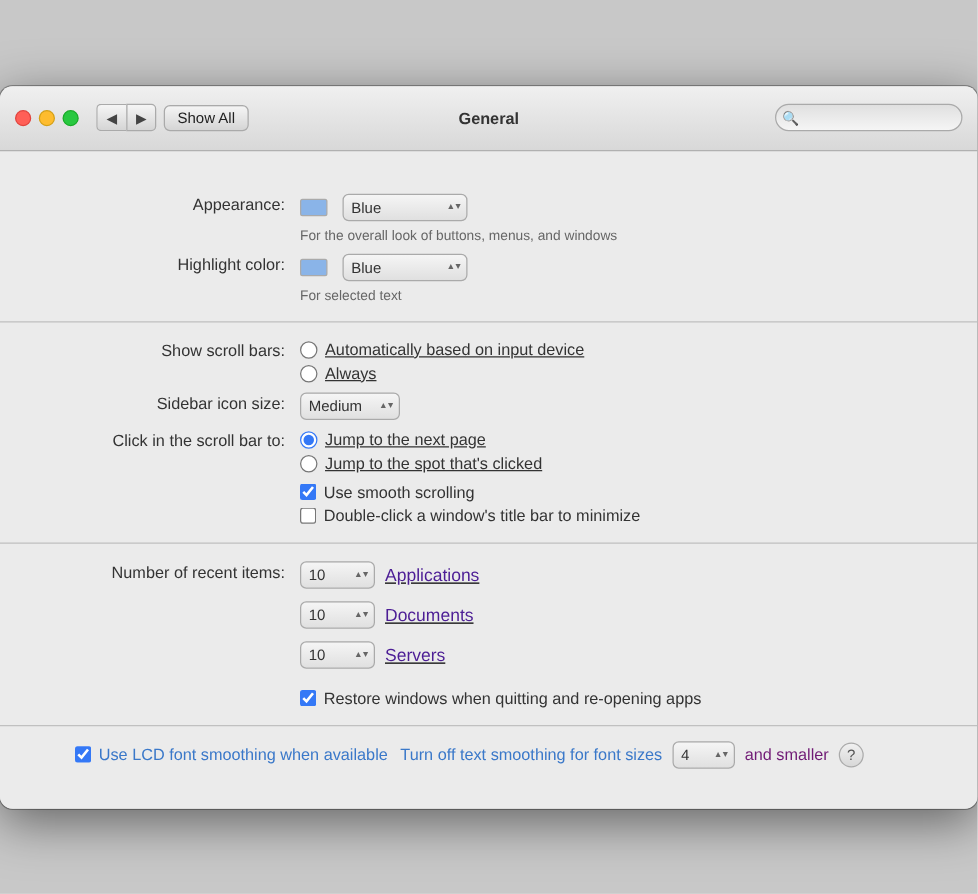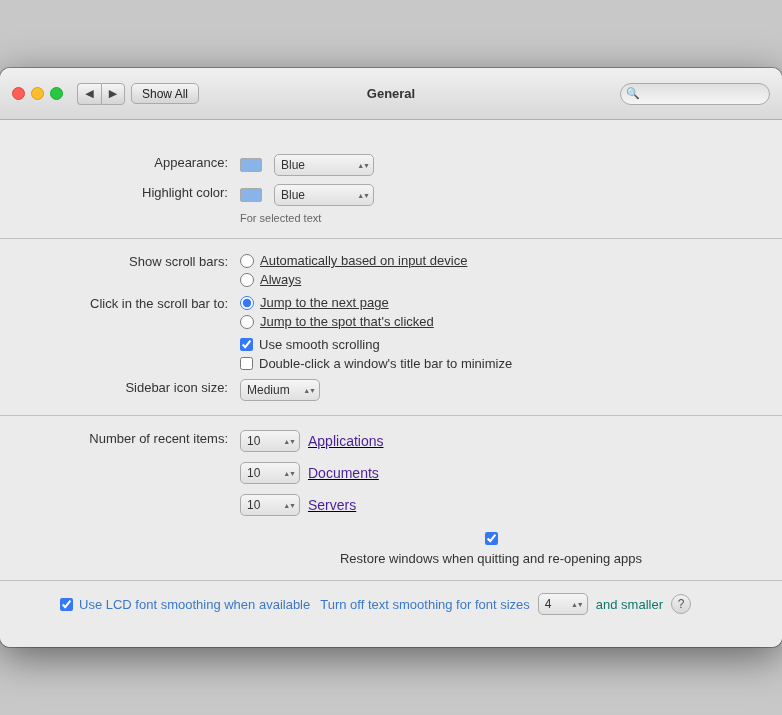--- a/index.html
+++ b/index.html
@@ -347,20 +347,21 @@
         <div class="pref-control">
           <div class="pref-control-row">
             <span class="color-swatch" style="background: #8ab4e8;"></span>
             <div class="select-wrapper">
               <select class="mac-select">
                 <option>Blue</option>
                 <option>Graphite</option>
               </select>
             </div>
           </div>
+          <div class="hint-text">For the overall look of buttons, menus, and windows</div>
         </div>
       </div>
 
       <div class="pref-row">
         <div class="pref-label">Highlight color:</div>
         <div class="pref-control">
           <div class="pref-control-row">
             <span class="color-swatch" style="background: #8ab4e8;"></span>
             <div class="select-wrapper">
               <select class="mac-select">
@@ -390,55 +391,55 @@
             <span>Automatically based on input device</span>
           </label>
           <label class="radio-item">
             <input type="radio" name="scroll_bars" style="">
             <span>Always</span>
           </label>
         </div>
       </div>
 
       <div class="pref-row" style="margin-top: 8px;">
-        <div class="pref-label">Click in the scroll bar to:</div>
-        <div class="pref-control">
-          <label class="radio-item">
-            <input type="radio" name="click_scroll" checked="" style="">
-            <span>Jump to the next page</span>
-          </label>
-          <label class="radio-item">
-            <input type="radio" name="click_scroll" style="">
-            <span>Jump to the spot that's clicked</span>
-          </label>
-
-          <label class="checkbox-item" style="margin-top: 4px;">
-            <input type="checkbox" checked="" style="">
-            <span>Use smooth scrolling</span>
-          </label>
-
-          <label class="checkbox-item">
-            <input type="checkbox" style="">
-            <span>Double-click a window's title bar to minimize</span>
-          </label>
-        </div>
-      </div>
-
-      <div class="pref-row" style="margin-top: 8px;">
         <div class="pref-label">Sidebar icon size:</div>
         <div class="pref-control">
           <div class="pref-control-row">
             <div class="select-wrapper">
               <select class="mac-select" style="min-width: 80px;">
                 <option>Small</option>
                 <option selected="">Medium</option>
                 <option>Large</option>
               </select>
             </div>
           </div>
+        </div>
+      </div>
+
+      <div class="pref-row" style="margin-top: 8px;">
+        <div class="pref-label">Click in the scroll bar to:</div>
+        <div class="pref-control">
+          <label class="radio-item">
+            <input type="radio" name="click_scroll" checked="" style="">
+            <span>Jump to the next page</span>
+          </label>
+          <label class="radio-item">
+            <input type="radio" name="click_scroll" style="">
+            <span>Jump to the spot that's clicked</span>
+          </label>
+
+          <label class="checkbox-item" style="margin-top: 4px;">
+            <input type="checkbox" checked="" style="">
+            <span>Use smooth scrolling</span>
+          </label>
+
+          <label class="checkbox-item">
+            <input type="checkbox" style="">
+            <span>Double-click a window's title bar to minimize</span>
+          </label>
         </div>
       </div>
     </div>
 
     <div class="section">
 
       <div class="pref-row">
         <div class="pref-label">Number of recent items:</div>
         <div class="pref-control">
 
@@ -474,21 +475,21 @@
                 <option>5</option>
                 <option selected="">10</option>
                 <option>15</option>
                 <option>20</option>
                 <option>None</option>
               </select>
             </div>
             <span class="item-label">Servers</span>
           </div>
 
-          <label class="checkbox-item" style="margin-top: 6px; flex-direction: column;">
+          <label class="checkbox-item" style="margin-top: 6px;">
             <input type="checkbox" checked="" style="">
             <span>Restore windows when quitting and re-opening apps</span>
           </label>
         </div>
       </div>
     </div>
 
     <div class="bottom-section">
       <label class="lcd-row">
         <input type="checkbox" checked="" style="">
@@ -499,19 +500,19 @@
         <span class="smoothing-row">Turn off text smoothing for font sizes</span>
         <div class="select-wrapper">
           <select class="mac-select" style="min-width: 50px;">
             <option selected="">4</option>
             <option>6</option>
             <option>8</option>
             <option>10</option>
             <option>12</option>
           </select>
         </div>
-        <span style="font-size: 13px; color: #0f766e;">and smaller</span>
+        <span style="font-size: 13px; color: #701a75;">and smaller</span>
         <div class="help-btn">?</div>
       </div>
     </div>
 
   </div>
 </div>
 
 </body></html>

